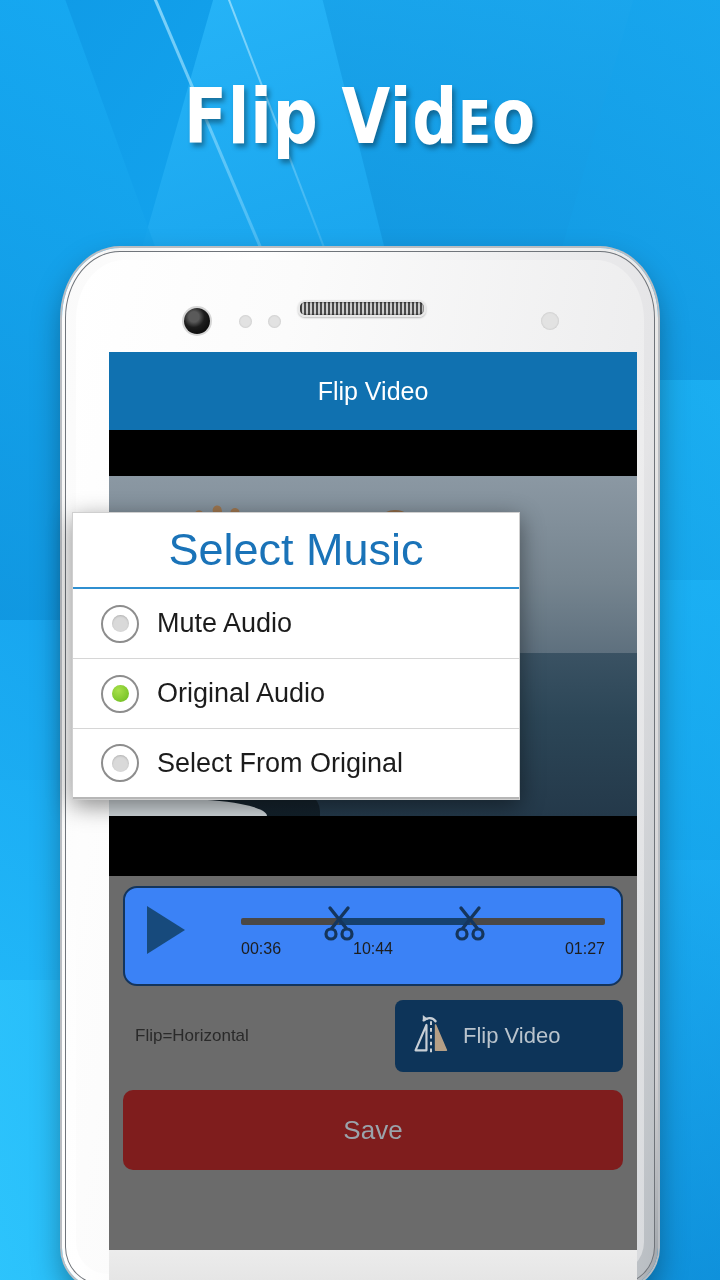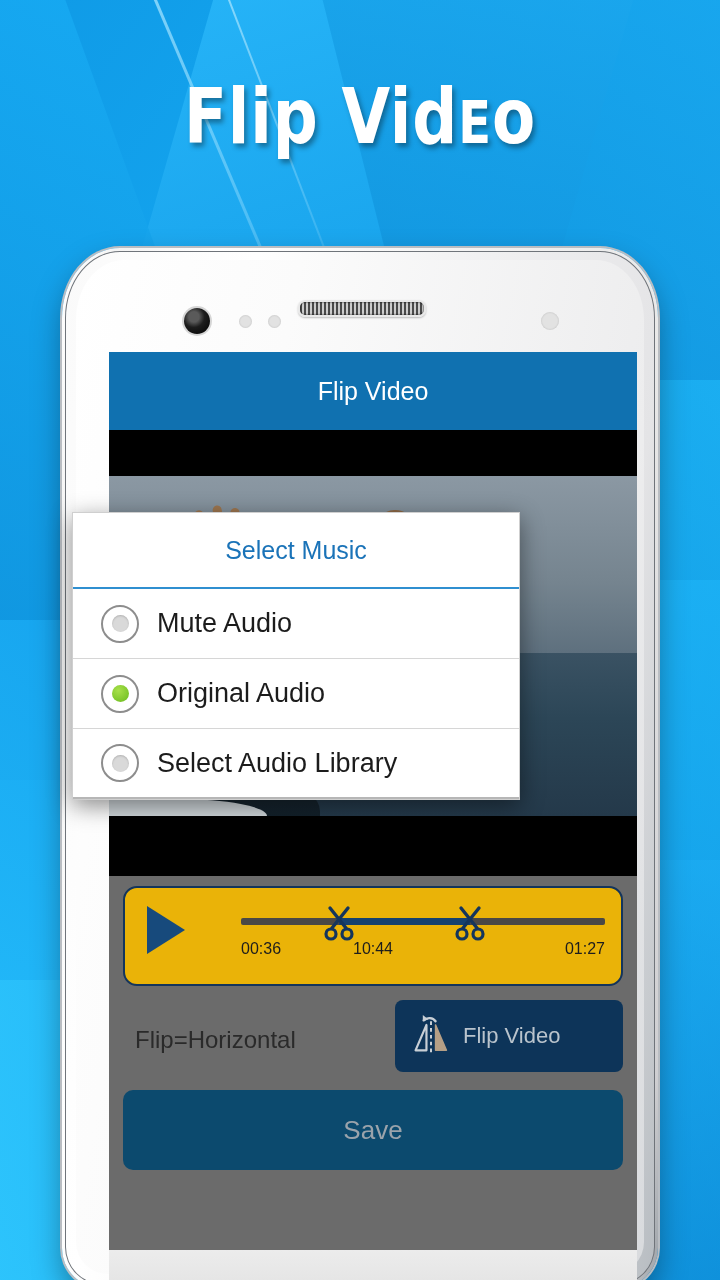--- a/index.html
+++ b/index.html
@@ -304,21 +304,21 @@
     background: #000;
   }
 
   
   #timeline-panel {
     position: relative;
     margin: 10px 14px 0 14px;
     height: 96px;
     border: 2px solid #14355c;
     border-radius: 14px;
-    background: #eab308;
+    background: #3b82f6;
   }
   #play-button {
     position: absolute;
     left: 22px;
     top: 18px;
     width: 0; height: 0;
     border-left: 38px solid #174a7c;
     border-top: 24px solid transparent;
     border-bottom: 24px solid transparent;
   }
@@ -359,21 +359,21 @@
   
   #flip-row {
     position: relative;
     margin: 14px 14px 0 14px;
     height: 76px;
   }
   #flip-status {
     position: absolute;
     left: 12px;
     top: 26px;
-    font-size: 24px;
+    font-size: 17px;
     color: #2a2a2a;
   }
   #flip-video-button {
     position: absolute;
     right: 0;
     top: 0;
     width: 228px;
     height: 72px;
     border-radius: 8px;
     background: #0d3459;
@@ -386,21 +386,21 @@
   #flip-video-label {
     color: #b9c3cc;
     font-size: 22px;
   }
 
   
   #save-button {
     margin: 14px 14px 0 14px;
     height: 80px;
     border-radius: 10px;
-    background: #0c4a6e;
+    background: #7f1d1d;
     display: flex;
     align-items: center;
     justify-content: center;
   }
   #save-label {
     color: #9aa3ab;
     font-size: 26px;
   }
 
   
@@ -420,21 +420,21 @@
   }
   #dialog-title-wrap {
     height: 74px;
     display: flex;
     align-items: center;
     justify-content: center;
     border-bottom: 2px solid #2f8fd0;
   }
   #dialog-title {
     color: #1a73b8;
-    font-size: 25px;
+    font-size: 45px;
   }
   .option-row {
     height: 70px;
     display: flex;
     align-items: center;
     padding-left: 28px;
     border-bottom: 1px solid #d6d6d6;
     box-sizing: border-box;
   }
   .option-row:last-of-type { border-bottom: 2px solid #b6b6b6; }
@@ -627,19 +627,19 @@
         <span class="radio checked">
             <span class="dot"></span>
           </span>
         <span class="option-label">Original Audio</span>
       </div>
 
       <div class="option-row">
         <span class="radio">
             <span class="dot"></span>
           </span>
-        <span class="option-label">Select Audio Library</span>
+        <span class="option-label">Select From Original</span>
       </div>
 
     </div>
   </div>
 
 </div>
 
 </body></html>

